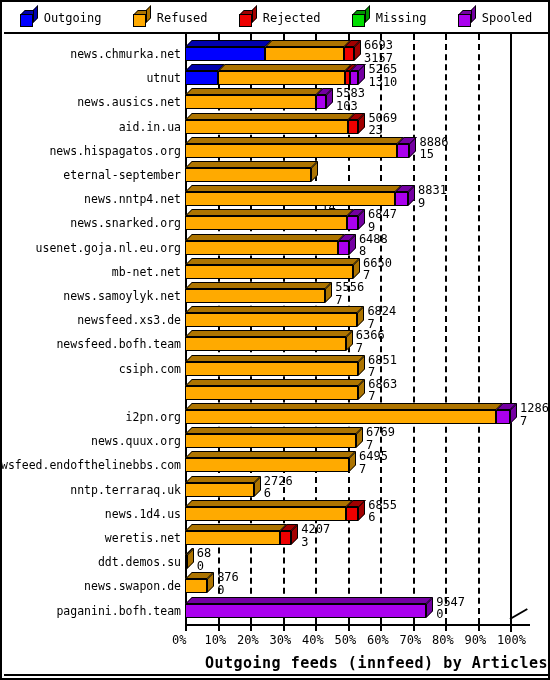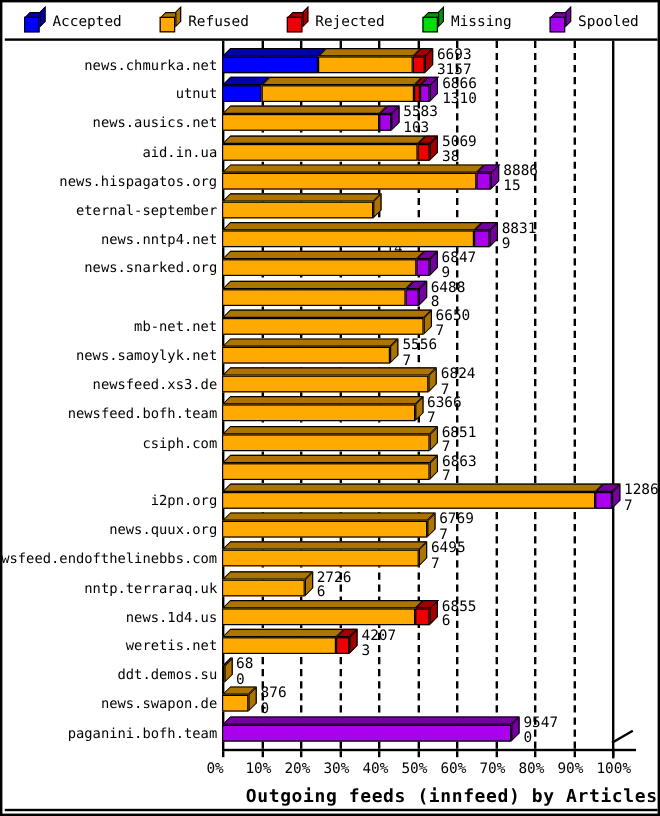--- a/index.html
+++ b/index.html
@@ -57,21 +57,21 @@
 
 <div id="app">
 
   <div id="legend">
       <div class="leg-item">
         <span class="leg-cube">
           <span class="top" style="background:rgb(0,0,173)"></span>
           <span class="side" style="background:rgb(0,0,173)"></span>
           <span class="face" style="background:#0000ff"></span>
         </span>
-        <span class="leg-label">Accepted</span>
+        <span class="leg-label">Outgoing</span>
       </div>
       <div class="leg-item">
         <span class="leg-cube">
           <span class="top" style="background:rgb(173,116,0)"></span>
           <span class="side" style="background:rgb(173,116,0)"></span>
           <span class="face" style="background:#ffaa00"></span>
         </span>
         <span class="leg-label">Refused</span>
       </div>
       <div class="leg-item">
@@ -103,20 +103,21 @@
   <div id="plot">
     <div id="ylabels">
         <div class="ylab" style="top: 15px;">news.chmurka.net</div>
         <div class="ylab" style="top: 39.2px;">utnut</div>
         <div class="ylab" style="top: 63.4px;">news.ausics.net</div>
         <div class="ylab" style="top: 87.6px;">aid.in.ua</div>
         <div class="ylab" style="top: 111.8px;">news.hispagatos.org</div>
         <div class="ylab" style="top: 136px;">eternal-september</div>
         <div class="ylab" style="top: 160.2px;">news.nntp4.net</div>
         <div class="ylab" style="top: 184.4px;">news.snarked.org</div>
+        <div class="ylab" style="top: 208.6px;">usenet.goja.nl.eu.org</div>
         <div class="ylab" style="top: 232.8px;">mb-net.net</div>
         <div class="ylab" style="top: 257px;">news.samoylyk.net</div>
         <div class="ylab" style="top: 281.2px;">newsfeed.xs3.de</div>
         <div class="ylab" style="top: 305.4px;">newsfeed.bofh.team</div>
         <div class="ylab" style="top: 329.6px;">csiph.com</div>
         <div class="ylab" style="top: 378px;">i2pn.org</div>
         <div class="ylab" style="top: 402.2px;">news.quux.org</div>
         <div class="ylab" style="top: 426.4px;">newsfeed.endofthelinebbs.com</div>
         <div class="ylab" style="top: 450.6px;">nntp.terraraq.uk</div>
         <div class="ylab" style="top: 474.8px;">news.1d4.us</div>
@@ -153,40 +154,40 @@
         <div class="segtop" style="left: 0px; top: 30.2px; width: 33.0911px; height: 7px; background: rgb(0, 0, 173);"></div>
         <div class="seg" style="left: 0px; top: 37.2px; width: 33.0911px; height: 14px; background: rgb(0, 0, 255);"></div>
         <div class="segtop" style="left: 33.0911px; top: 30.2px; width: 126.706px; height: 7px; background: rgb(173, 116, 0);"></div>
         <div class="seg" style="left: 33.0911px; top: 37.2px; width: 126.706px; height: 14px; background: rgb(255, 170, 0);"></div>
         <div class="segtop" style="left: 159.797px; top: 30.2px; width: 4.79947px; height: 7px; background: rgb(162, 0, 0);"></div>
         <div class="seg" style="left: 159.797px; top: 37.2px; width: 4.79947px; height: 14px; background: rgb(238, 0, 0);"></div>
         <div class="segtop" style="left: 164.597px; top: 30.2px; width: 8.84113px; height: 7px; background: rgb(116, 0, 162);"></div>
         <div class="seg" style="left: 164.597px; top: 37.2px; width: 8.84113px; height: 14px; background: rgb(170, 0, 238);"></div>
         <div class="segside" style="left: 173.438px; top: 37.2px; width: 7px; height: 14px; background: rgb(116, 0, 162);"></div>
         <div class="vals" style="left: 183.438px; top: 29.2px;">
-          <div>6866</div>
+          <div>5265</div>
           <div>1310</div>
         </div>
         <div class="segtop" style="left: 0px; top: 54.4px; width: 131.354px; height: 7px; background: rgb(173, 116, 0);"></div>
         <div class="seg" style="left: 0px; top: 61.4px; width: 131.354px; height: 14px; background: rgb(255, 170, 0);"></div>
         <div class="segtop" style="left: 131.354px; top: 54.4px; width: 9.67472px; height: 7px; background: rgb(116, 0, 162);"></div>
         <div class="seg" style="left: 131.354px; top: 61.4px; width: 9.67472px; height: 14px; background: rgb(170, 0, 238);"></div>
         <div class="segside" style="left: 141.029px; top: 61.4px; width: 7px; height: 14px; background: rgb(116, 0, 162);"></div>
         <div class="vals" style="left: 151.029px; top: 53.4px;">
           <div>5583</div>
           <div>103</div>
         </div>
         <div class="segtop" style="left: 0px; top: 78.6px; width: 163.283px; height: 7px; background: rgb(173, 116, 0);"></div>
         <div class="seg" style="left: 0px; top: 85.6px; width: 163.283px; height: 14px; background: rgb(255, 170, 0);"></div>
         <div class="segtop" style="left: 163.283px; top: 78.6px; width: 10.1042px; height: 7px; background: rgb(162, 0, 0);"></div>
         <div class="seg" style="left: 163.283px; top: 85.6px; width: 10.1042px; height: 14px; background: rgb(238, 0, 0);"></div>
         <div class="segside" style="left: 173.387px; top: 85.6px; width: 7px; height: 14px; background: rgb(162, 0, 0);"></div>
         <div class="vals" style="left: 183.387px; top: 77.6px;">
           <div>5069</div>
-          <div>38</div>
+          <div>23</div>
         </div>
         <div class="segtop" style="left: 0px; top: 102.8px; width: 211.834px; height: 7px; background: rgb(173, 116, 0);"></div>
         <div class="seg" style="left: 0px; top: 109.8px; width: 211.834px; height: 14px; background: rgb(255, 170, 0);"></div>
         <div class="segtop" style="left: 211.834px; top: 102.8px; width: 12.6302px; height: 7px; background: rgb(116, 0, 162);"></div>
         <div class="seg" style="left: 211.834px; top: 109.8px; width: 12.6302px; height: 14px; background: rgb(170, 0, 238);"></div>
         <div class="segside" style="left: 224.464px; top: 109.8px; width: 7px; height: 14px; background: rgb(116, 0, 162);"></div>
         <div class="vals" style="left: 234.464px; top: 101.8px;">
           <div>8886</div>
           <div>15</div>
         </div>

